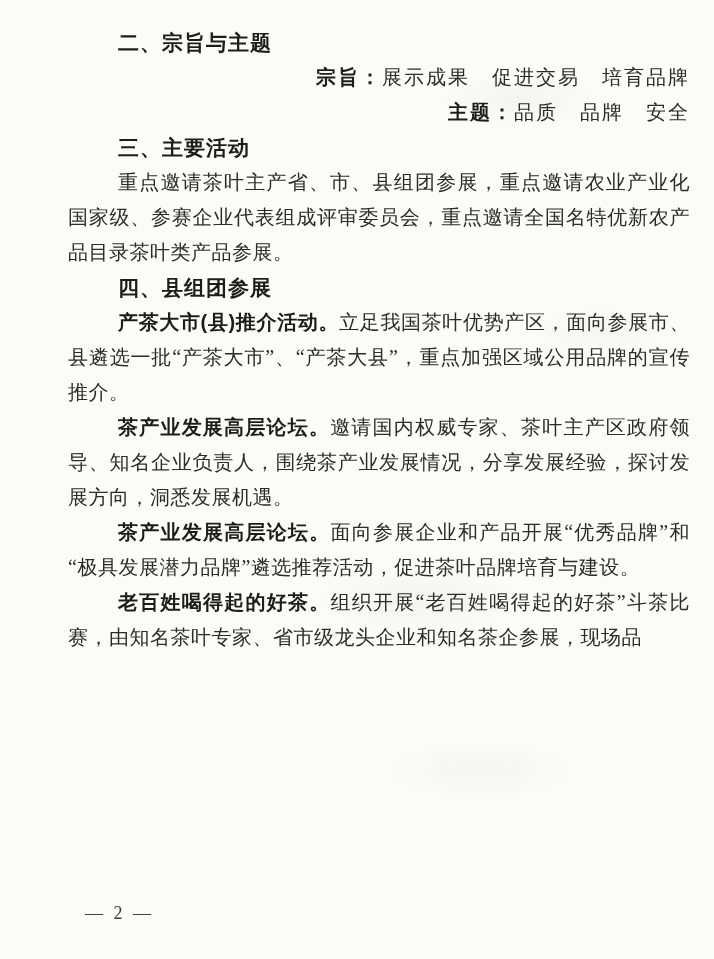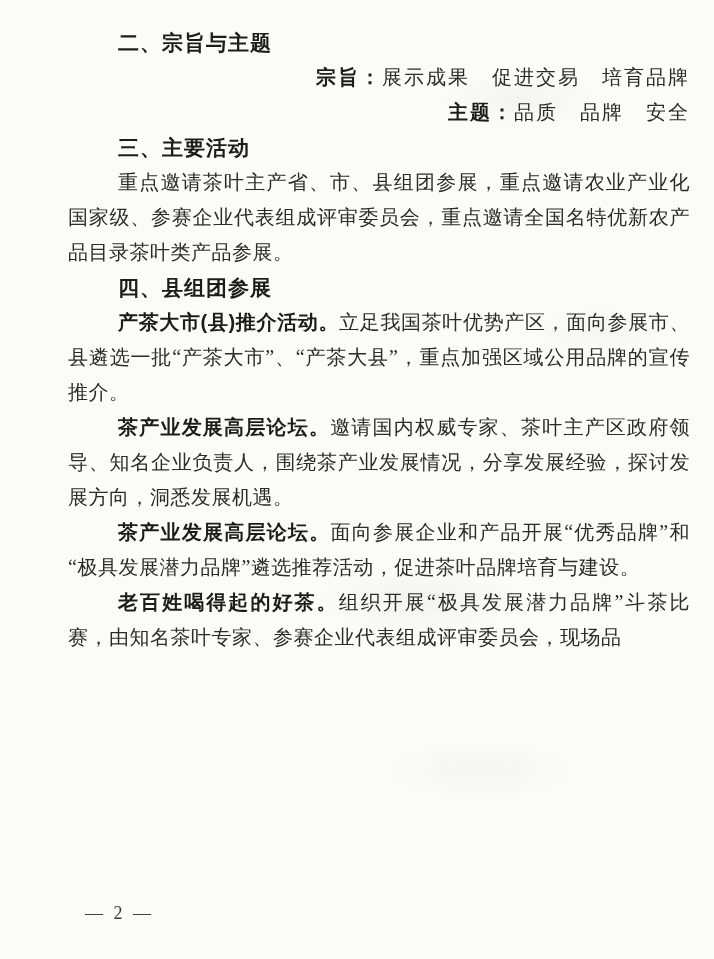--- a/index.html
+++ b/index.html
@@ -80,20 +80,20 @@
 
     <h2 class="doc-heading">四、县组团参展</h2>
 
     <p><span class="lead">产茶大市(县)推介活动。</span><span>立足我国茶叶优势产区，面向参展市、县遴选一批“产茶大市”、“产茶大县”，重点加强区域公用品牌的宣传推介。</span></p>
 
     <p><span class="lead">茶产业发展高层论坛。</span><span>邀请国内权威专家、茶叶主产区政府领导、知名企业负责人，围绕茶产业发展情况，分享发展经验，探讨发展方向，洞悉发展机遇。</span></p>
 
     <p><span class="lead">茶产业发展高层论坛。</span><span>面向参展企业和产品开展“优秀品牌”和“极具发展潜力品牌”遴选推荐活动，促进茶叶品牌培育与建设。</span></p>
 
 
-    <p><span class="lead">老百姓喝得起的好茶。</span><span>组织开展“极具发展潜力品牌”斗茶比赛，由知名茶叶专家、参赛企业代表组成评审委员会，现场品</span></p>
+    <p><span class="lead">老百姓喝得起的好茶。</span><span>组织开展“老百姓喝得起的好茶”斗茶比赛，由知名茶叶专家、省市级龙头企业和知名茶企参展，现场品</span></p>
 
   </div>
 
   <div class="footer">
     <span>— 2 —</span>
   </div>
 </div>
 
 </body></html>

